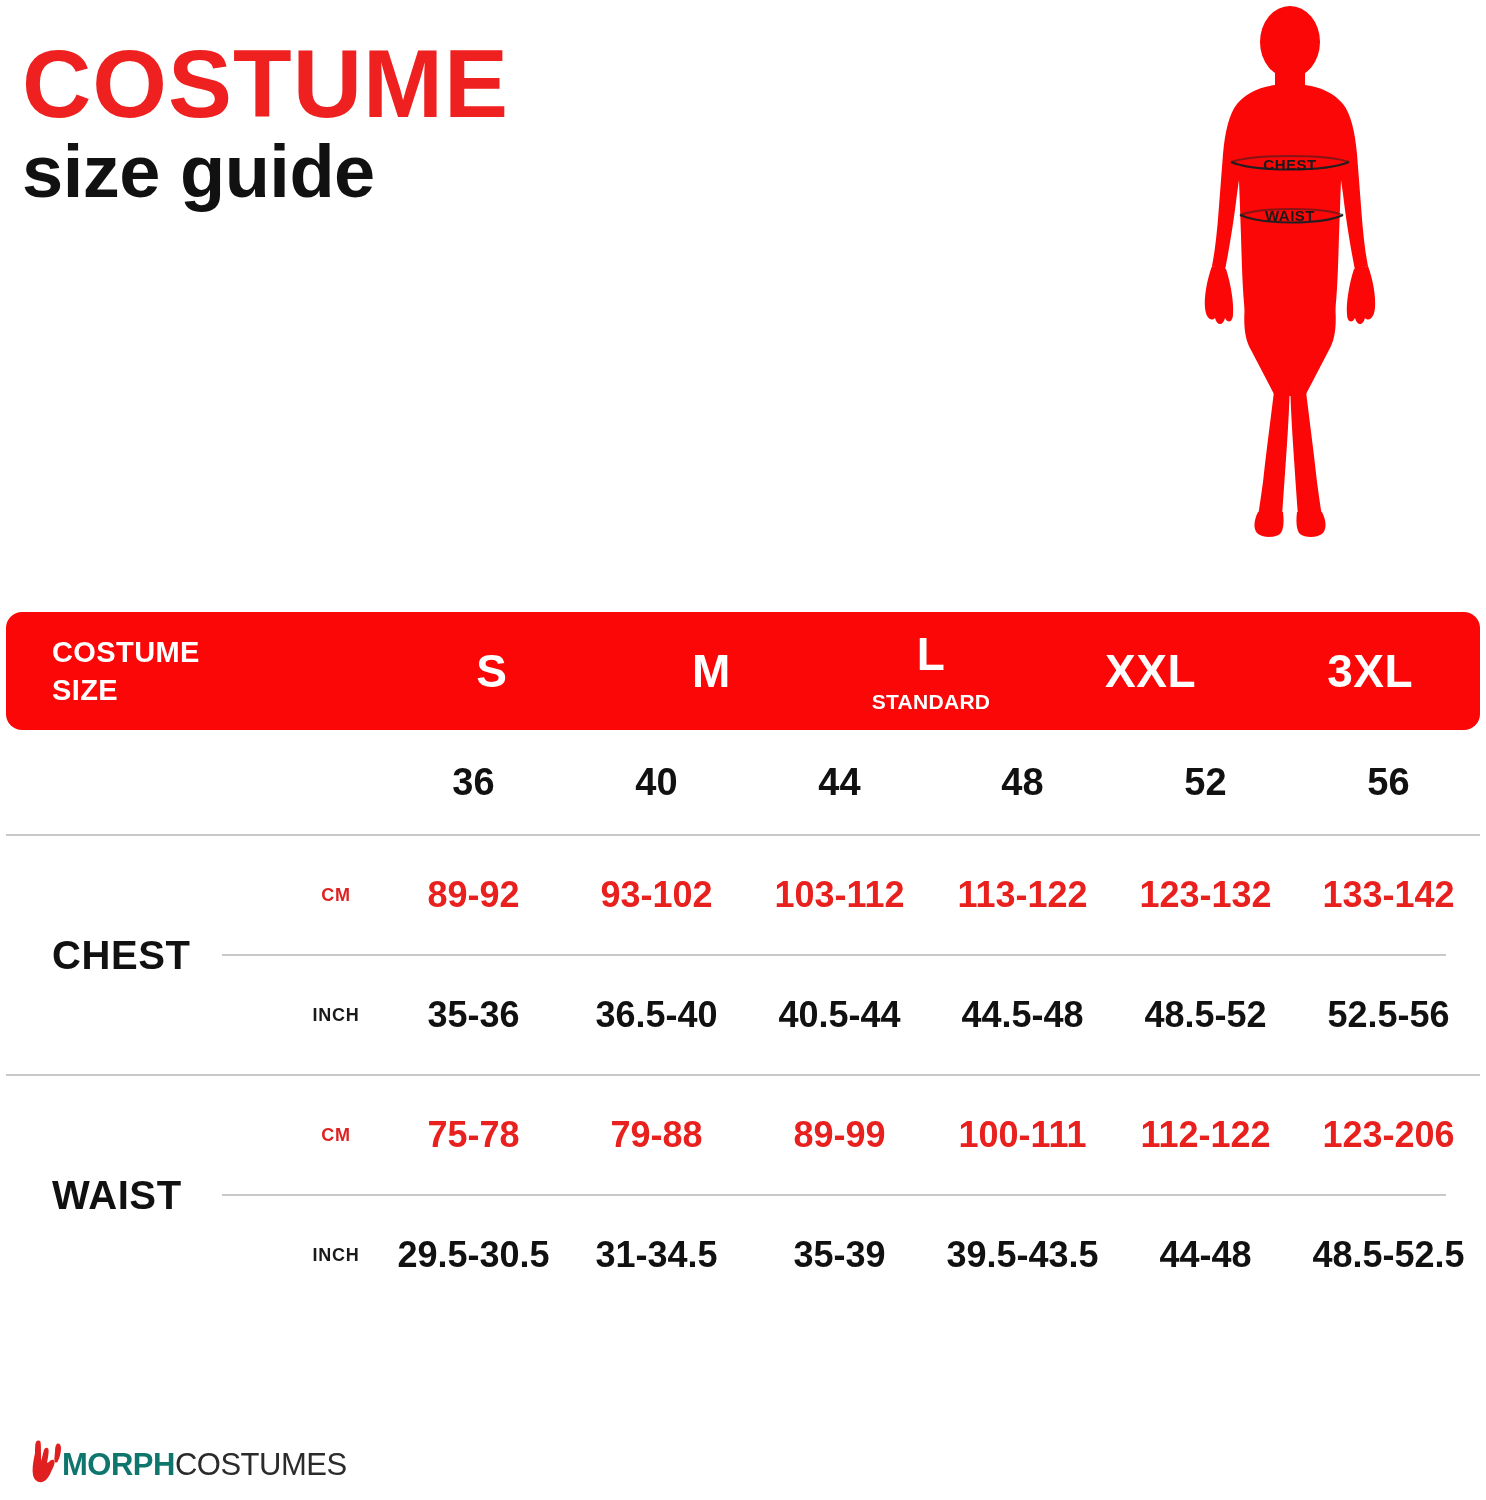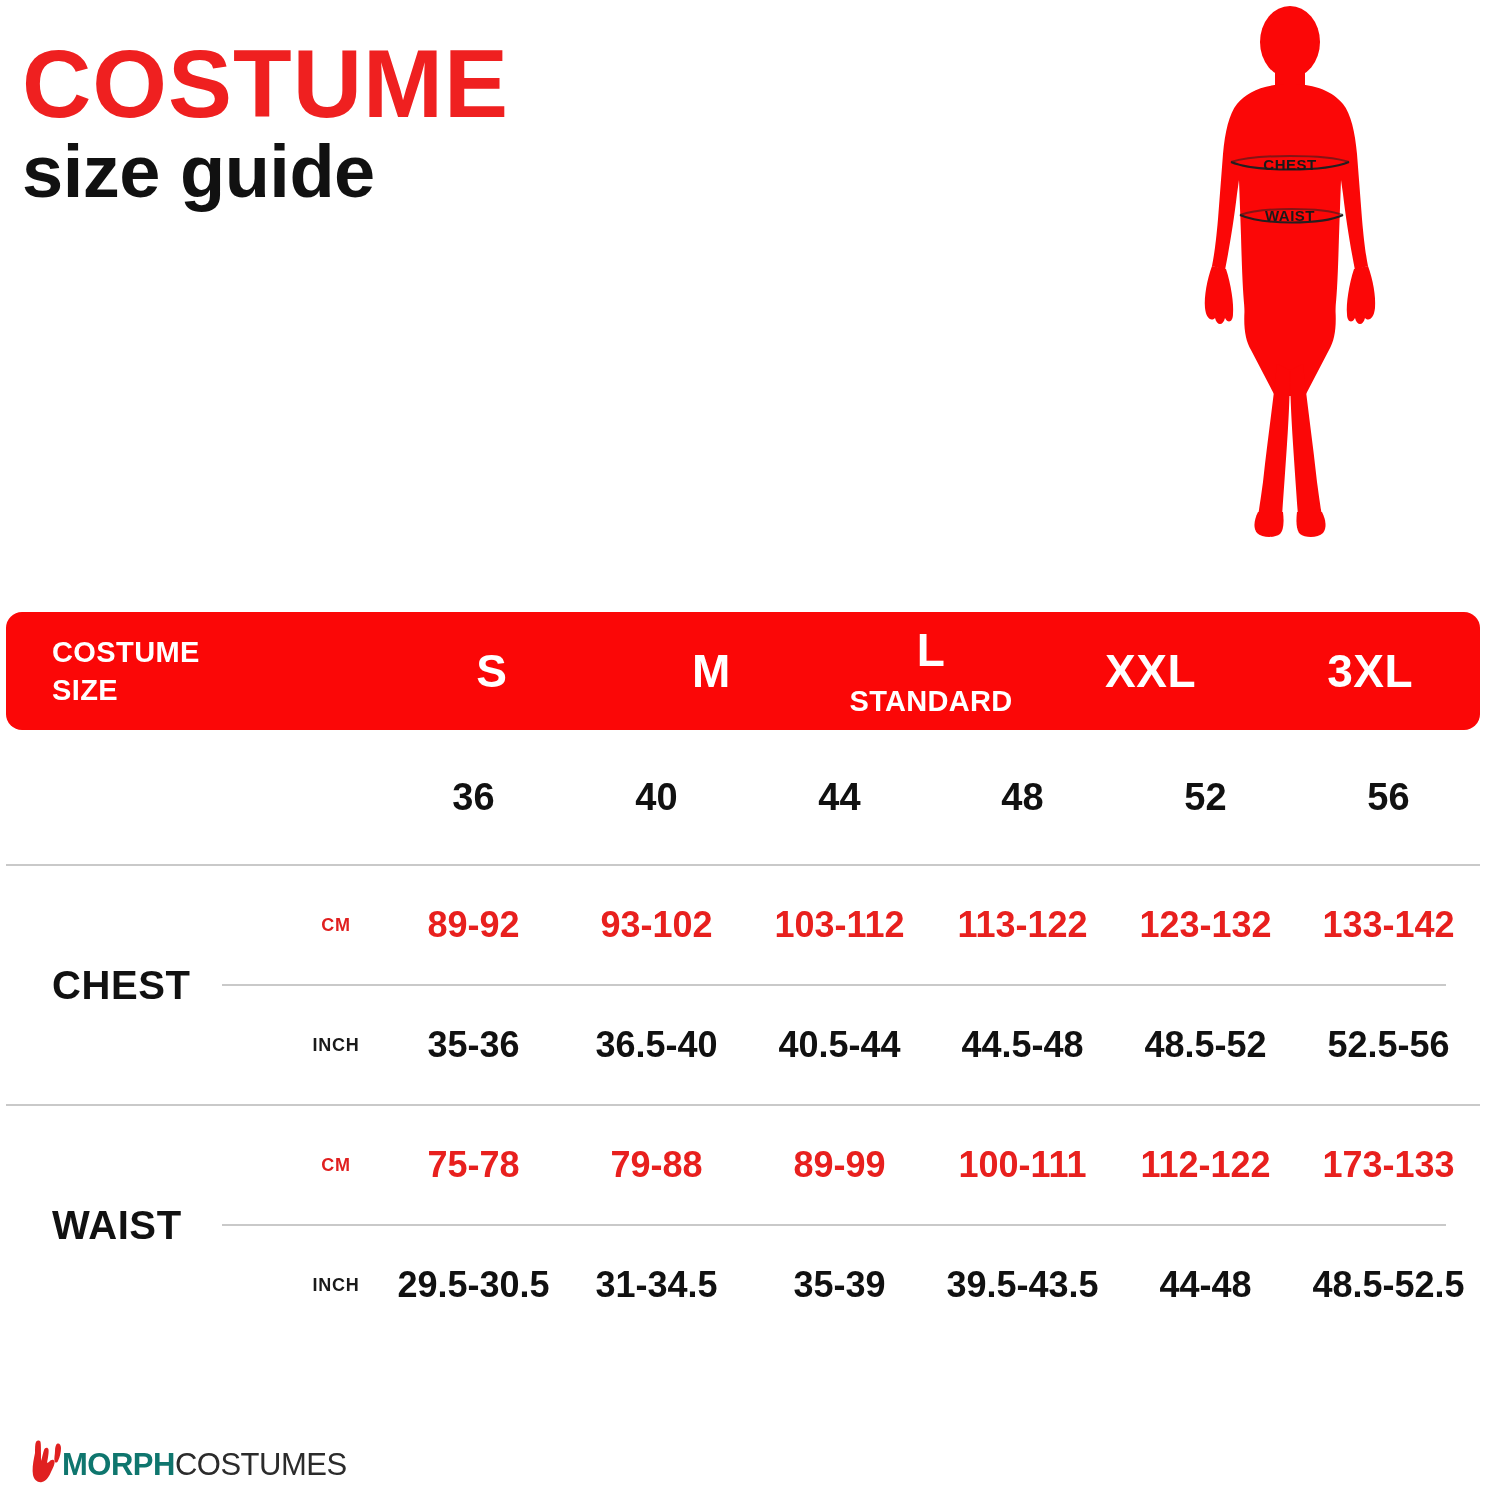--- a/index.html
+++ b/index.html
@@ -115,29 +115,29 @@
     font-weight: 700;
     line-height: 1.0;
   }
   .hdr-size .main {
     display: block;
     font-size: 46px;
     letter-spacing: 0.5px;
   }
   .hdr-size .sub {
     display: block;
-    font-size: 29px;
+    font-size: 21px;
     margin-top: 14px;
     letter-spacing: 0.3px;
   }
   .hdr-size.has-sub { transform: translateY(-2px); }
 
   
   #row-numeric {
-    height: 134px;
+    height: 104px;
   }
   .num-cell {
     color: #111111;
     font-size: 38px;
     font-weight: 700;
   }
 
   
   .divider-full {
     height: 2px;
@@ -360,21 +360,21 @@
     <div class="row meas-row">
       <div class="c-label"></div>
       <div class="c-unit">
         <span class="unit-label unit-cm">CM</span>
       </div>
       <div class="c-size"><span class="val val-cm">75-78</span></div>
       <div class="c-size"><span class="val val-cm">79-88</span></div>
       <div class="c-size"><span class="val val-cm">89-99</span></div>
       <div class="c-size"><span class="val val-cm">100-111</span></div>
       <div class="c-size"><span class="val val-cm">112-122</span></div>
-      <div class="c-size"><span class="val val-cm">173-133</span></div>
+      <div class="c-size"><span class="val val-cm">123-206</span></div>
     </div>
 
     <div class="divider-inner"></div>
 
     <div class="row meas-row">
       <div class="c-label"></div>
       <div class="c-unit">
         <span class="unit-label unit-inch">INCH</span>
       </div>
       <div class="c-size"><span class="val val-inch">29.5-30.5</span></div>

